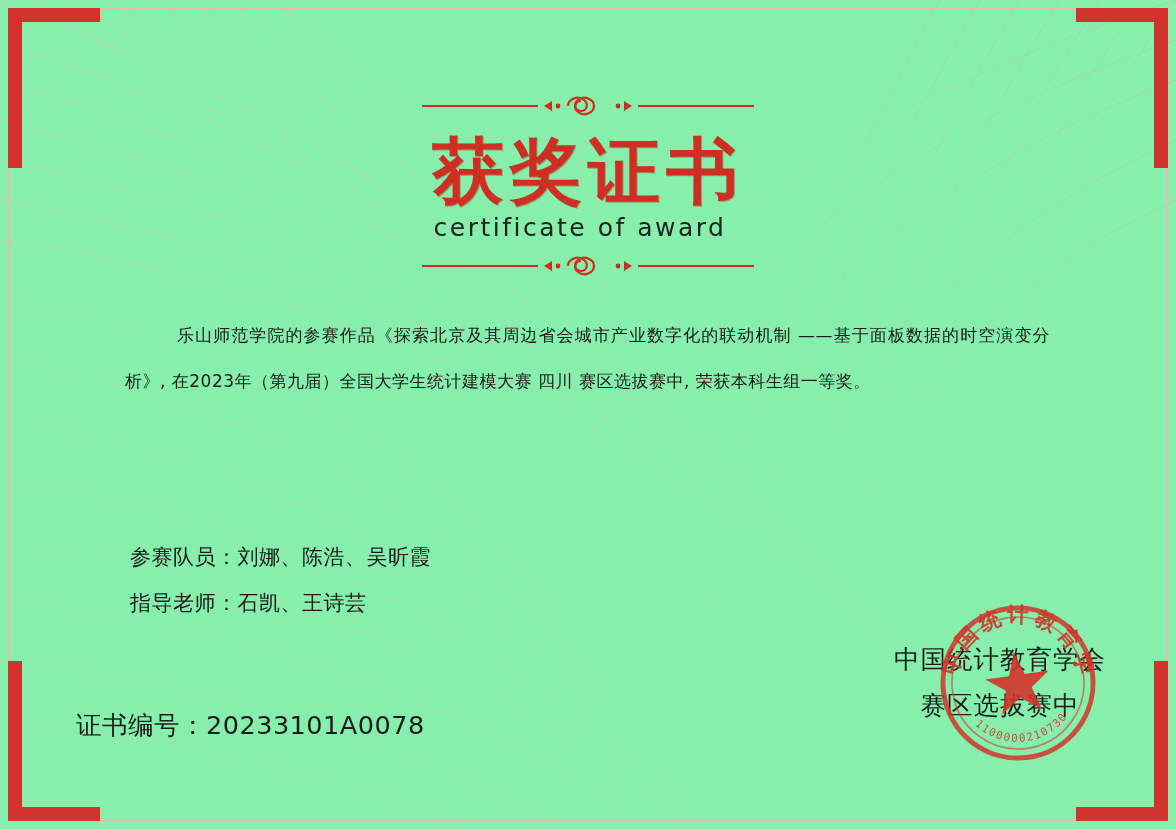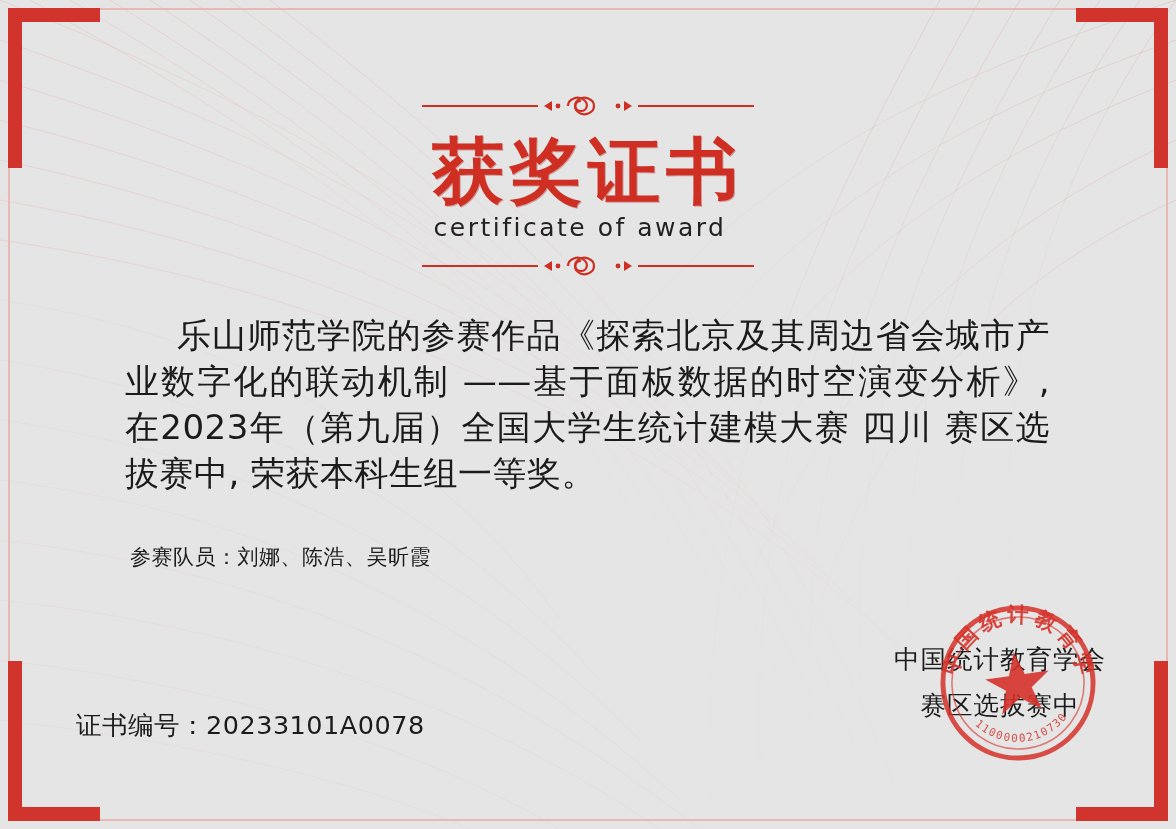--- a/index.html
+++ b/index.html
@@ -7,21 +7,21 @@
     padding: 0;
     background: #ffffff;
   }
   body {
     font-family: "Liberation Sans", sans-serif;
   }
   #certificate {
     position: relative;
     width: 1176px;
     height: 829px;
-    background: #e5e5e5;
+    background: #86efac;
     overflow: hidden;
   }
 
   
   .bg-pattern {
     position: absolute;
     inset: 0;
     pointer-events: none;
   }
 
@@ -77,21 +77,21 @@
     margin: 0 16px 10px 0;
   }
 
   
   .body-text {
     position: absolute;
     left: 125px;
     top: 312px;
     width: 925px;
     font-family: "DejaVu Sans", "Liberation Sans", sans-serif;
-    font-size: 34px;
+    font-size: 17px;
     color: #1b1b1b;
     line-height: 46px;
     text-align: justify;
     text-indent: 52px;
     letter-spacing: 0.5px;
   }
 
   .members {
     position: absolute;
     left: 130px;
@@ -247,20 +247,21 @@
         <circle cx="140" cy="14" r="2.4"></circle>
         <circle cx="200" cy="14" r="2.4"></circle>
       </g>
     </svg>
   </div>
 
   <div class="body-text">乐山师范学院的参赛作品《探索北京及其周边省会城市产业数字化的联动机制 ——基于面板数据的时空演变分析》, 在2023年（第九届）全国大学生统计建模大赛 四川 赛区选拔赛中, 荣获本科生组一等奖。</div>
 
   <div class="members">
     <div>参赛队员：刘娜、陈浩、吴昕霞</div>
+    <div>指导老师：石凯、王诗芸</div>
   </div>
 
   <div class="cert-no">证书编号：20233101A0078</div>
 
   <div class="issuer">
     <div>中国统计教育学会</div>
     <div>赛区选拔赛中</div>
   </div>
 
   <svg class="seal" viewBox="0 0 166 166" xmlns="http://www.w3.org/2000/svg">

